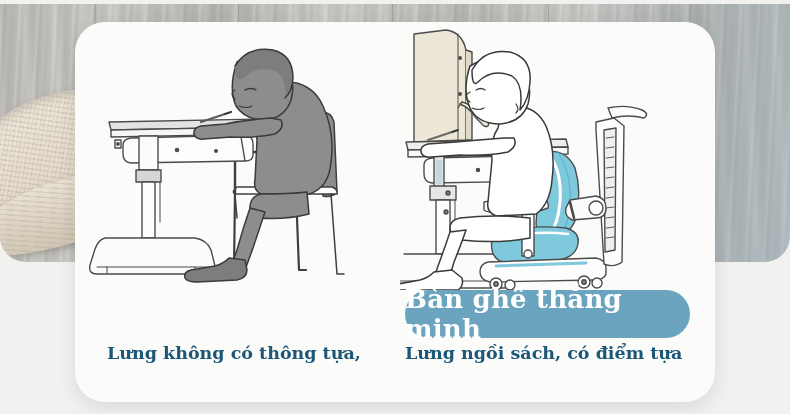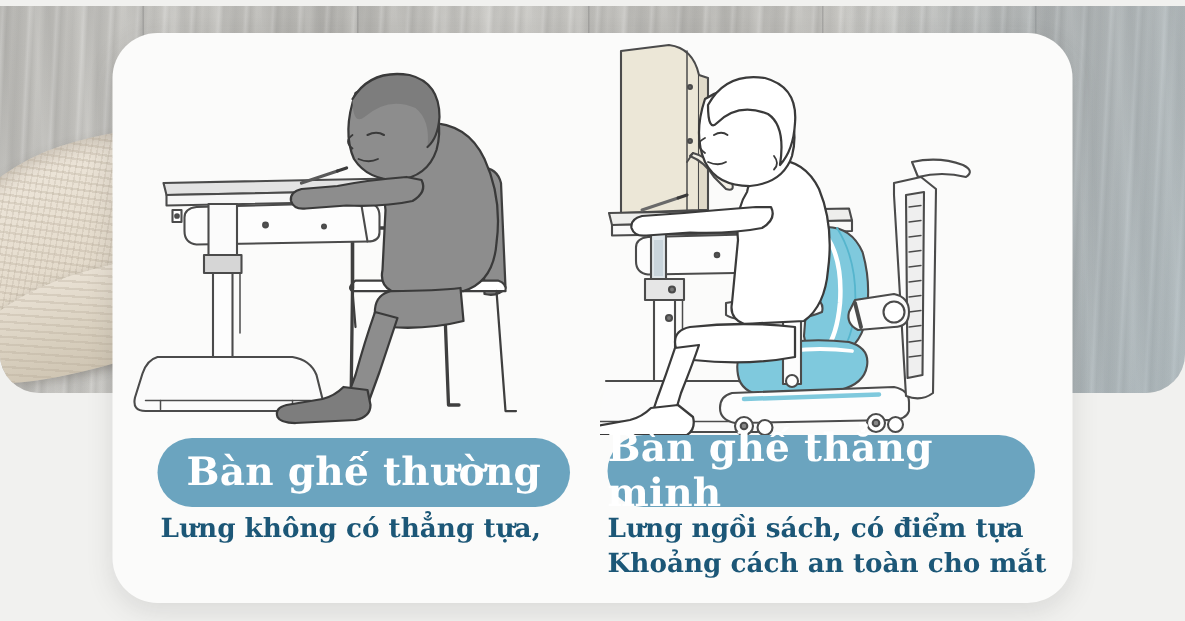--- a/index.html
+++ b/index.html
@@ -299,27 +299,25 @@
             <path d="M60 196 Q96 192 130 196 L130 216 Q98 222 62 218 Q50 216 50 206 Q50 198 60 196 Z" fill="#ffffff"></path>
 
             <path d="M50 210 Q44 228 38 244 L34 256 Q38 262 48 260 L54 240 Q62 220 66 208 Z" fill="#ffffff"></path>
 
             <path d="M34 250 Q28 256 20 258 L-2 262 Q-8 264 -6 268 L58 268 Q64 264 62 256 L52 248 Z" fill="#ffffff"></path>
           </g>
         </g>
       </svg>
     </div>
 
-    <div class="pill left" style="background: rgb(107, 164, 191); color: rgb(255, 255, 255);">Bàn ghế thường</div>
 
     <div class="pill right" style="background: rgb(107, 164, 191); color: rgb(255, 255, 255);">Bàn ghế thẳng minh</div>
 
     <div class="caption left" style="color: rgb(28, 87, 119);">
-      <div>Lưng không có thẳng tựa,</div>
+      <div>Lưng không có thông tựa,</div>
     </div>
 
     <div class="caption right" style="color: rgb(28, 87, 119);">
       <div>Lưng ngồi sách, có điểm tựa</div>
-      <div>Khoảng cách an toàn cho mắt</div>
     </div>
 
   </div>
 </div>
 
 </body></html>

